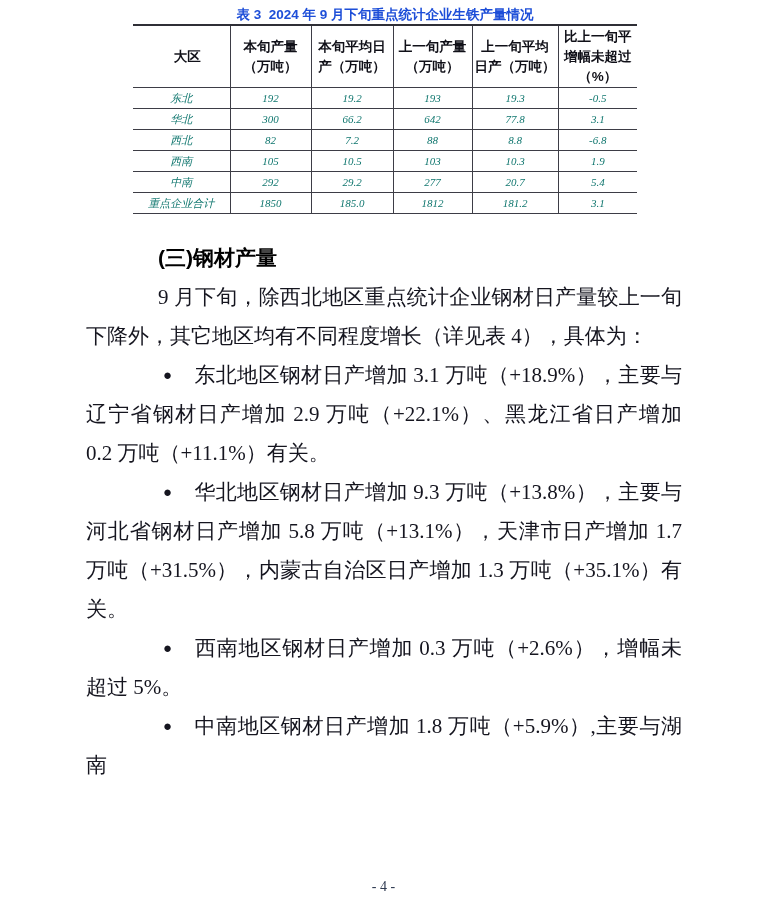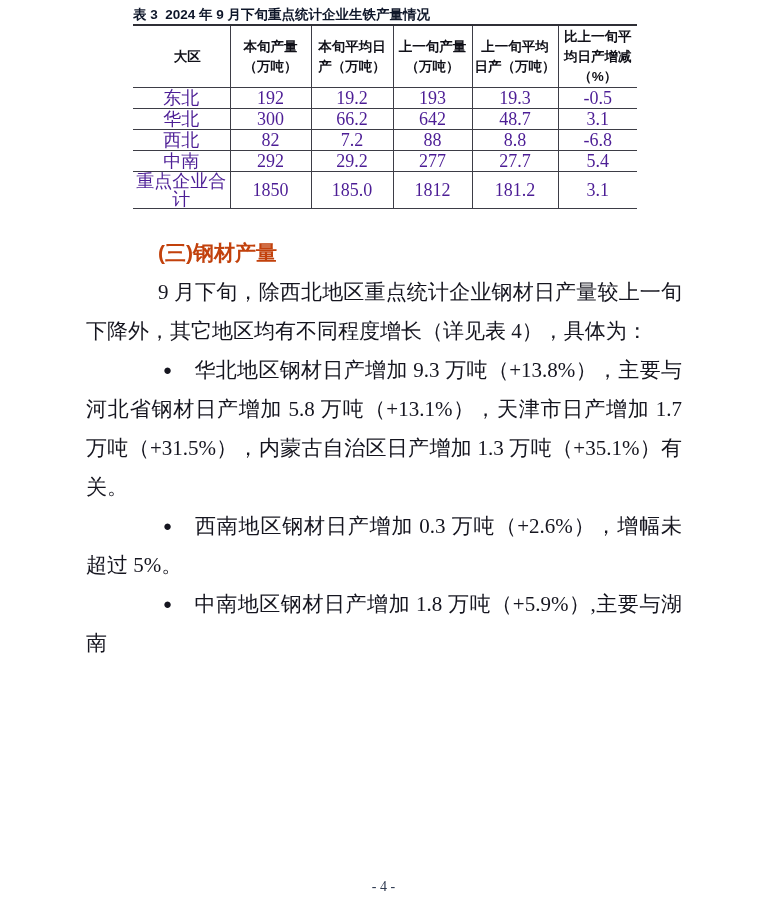--- a/index.html
+++ b/index.html
@@ -10,25 +10,26 @@
     background: #ffffff;
     overflow: hidden;
     color: #15151f;
     font-family: "Liberation Serif", "DejaVu Serif", serif;
   }
   .doc { padding: 6px 85px 0 86px; }
 
   
   .table-block { width: 504px; margin-left: 47px; }
   .table-title {
+    text-align: center;
     font-family: "Liberation Sans", "DejaVu Sans", sans-serif;
     font-weight: bold;
     font-size: 13.5px;
     line-height: 18px;
-    color: #0f172a;
+    color: #1d4ed8;
     white-space: pre;
   }
   table.stats {
     border-collapse: collapse;
     table-layout: fixed;
     width: 504px;
     margin-top: 0;
     border-top: 2px solid #2f2f36;
   }
   table.stats th, table.stats td {
@@ -44,34 +45,35 @@
     height: 61px;
     font-family: "Liberation Sans", "DejaVu Sans", sans-serif;
     font-weight: bold;
     font-size: 13.5px;
     line-height: 20px;
     white-space: pre-line;
     color: #101018;
   }
   table.stats td {
     height: 20px;
-    font-size: 18px;
+    font-size: 11px;
     line-height: 18px;
-    color: #4c1d95;
+    color: #0f766e;
+    font-style: italic;
   }
   table.stats th.region-col { text-align: left; padding-left: 14px; text-align: center; font-family: Liberation Serif, serif; }
 
   
   .section-heading {
     margin: 31px 0 0 0;
     font-family: "Liberation Sans", "DejaVu Sans", sans-serif;
     font-weight: bold;
     font-size: 21px;
     line-height: 26px;
-    color: #c2410c;
+    color: #000000;
     text-indent: 72px;
   }
   .body-para {
     margin: 0;
     font-size: 21px;
     line-height: 39px;
     text-align: justify;
     color: #15151f;
   }
   .intro-para { margin-top: 7px; text-indent: 72px; }
@@ -115,73 +117,82 @@
             <th class="region-col">大区</th>
             <th>本旬产量
 （万吨）</th>
             <th>本旬平均日
 产（万吨）</th>
             <th>上一旬产量
 （万吨）</th>
             <th>上一旬平均
 日产（万吨）</th>
             <th>比上一旬平
-均日产增减
+增幅未超过
 （%）</th>
           </tr>
         </thead>
         <tbody>
           <tr>
             <td>东北</td>
             <td>192</td>
             <td>19.2</td>
             <td>193</td>
             <td>19.3</td>
             <td>-0.5</td>
           </tr>
           <tr>
             <td>华北</td>
             <td>300</td>
             <td>66.2</td>
             <td>642</td>
-            <td>48.7</td>
+            <td>77.8</td>
             <td>3.1</td>
           </tr>
           <tr>
             <td>西北</td>
             <td>82</td>
             <td>7.2</td>
             <td>88</td>
             <td>8.8</td>
             <td>-6.8</td>
           </tr>
           <tr>
+            <td>西南</td>
+            <td>105</td>
+            <td>10.5</td>
+            <td>103</td>
+            <td>10.3</td>
+            <td>1.9</td>
+          </tr>
+          <tr>
             <td>中南</td>
             <td>292</td>
             <td>29.2</td>
             <td>277</td>
-            <td>27.7</td>
+            <td>20.7</td>
             <td>5.4</td>
           </tr>
           <tr>
             <td>重点企业合计</td>
             <td>1850</td>
             <td>185.0</td>
             <td>1812</td>
             <td>181.2</td>
             <td>3.1</td>
           </tr>
         </tbody>
       </table>
     </div>
 
     <h3 class="section-heading">(三)钢材产量</h3>
 
     <p class="body-para intro-para">9 月下旬，除西北地区重点统计企业钢材日产量较上一旬下降外，其它地区均有不同程度增长（详见表 4），具体为：</p>
 
+    <p class="body-para bullet-para"><span class="bullet-marker">●</span><span>东北地区钢材日产增加 3.1 万吨（+18.9%），主要与辽宁省钢材日产增加 2.9 万吨（+22.1%）、黑龙江省日产增加 0.2 万吨（+11.1%）有关。</span></p>
 
     <p class="body-para bullet-para"><span class="bullet-marker">●</span><span>华北地区钢材日产增加 9.3 万吨（+13.8%），主要与河北省钢材日产增加 5.8 万吨（+13.1%），天津市日产增加 1.7 万吨（+31.5%），内蒙古自治区日产增加 1.3 万吨（+35.1%）有关。</span></p>
 
 
     <p class="body-para bullet-para"><span class="bullet-marker">●</span><span>西南地区钢材日产增加 0.3 万吨（+2.6%），增幅未超过 5%。</span></p>
 
     <p class="body-para bullet-para"><span class="bullet-marker">●</span><span>中南地区钢材日产增加 1.8 万吨（+5.9%）,主要与湖南</span></p>
 
   </div>
 

